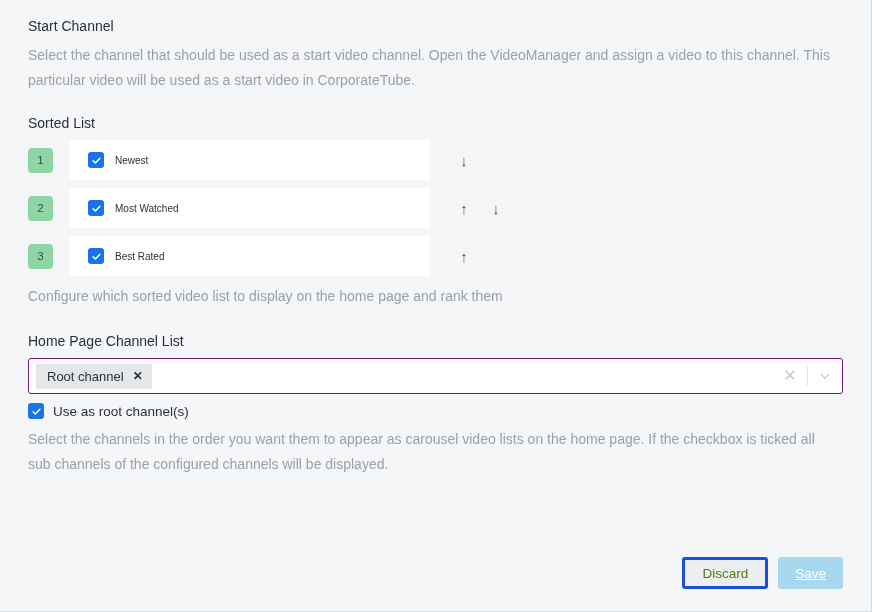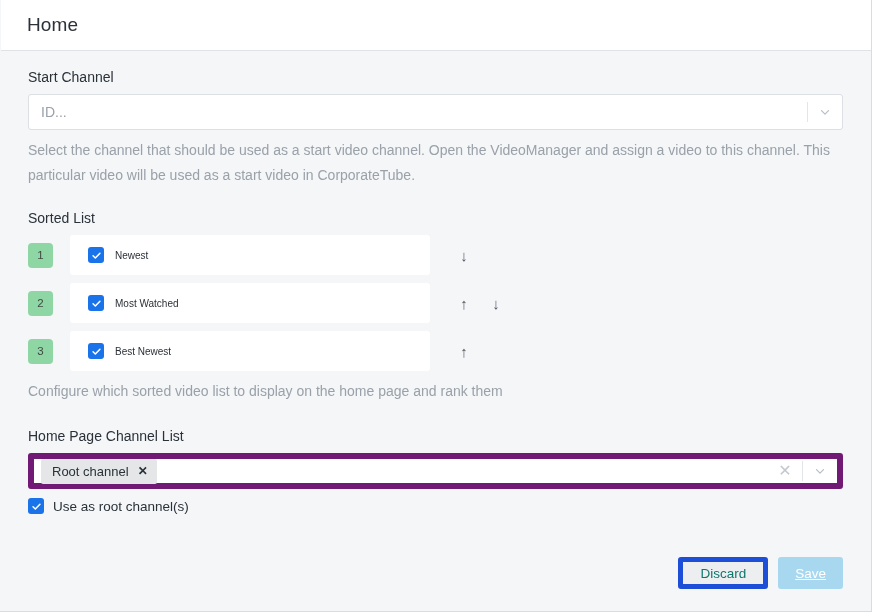--- a/index.html
+++ b/index.html
@@ -159,21 +159,21 @@
     color: #565d66;
     line-height: 1;
   }
 
   
   .channel-section { margin-top: 24px; }
 
   .multiselect {
     height: 36px;
     background: #ffffff;
-    border: 6px solid #701a75;
+    border: 1px solid #701a75;
     border-radius: 3px;
     display: flex;
     align-items: center;
     padding-left: 7px;
   }
   .tag {
     background: #e4e6e8;
     border-radius: 2px;
     height: 25px;
     display: flex;
@@ -214,57 +214,43 @@
     height: 32px;
     border-radius: 3px;
     font-size: 13.5px;
     display: flex;
     align-items: center;
     justify-content: center;
     padding: 0 17px;
   }
   .btn-discard {
     background: #eceef0;
-    border: 5px solid #1d4ed8;
-    color: #0f766e;
+    border: 3px solid #1d4ed8;
+    color: #4d7c0f;
     min-width: 72px;
   }
   .btn-save {
     background: #a8d8ef;
     color: #ffffff;
     margin-left: 10px;
     min-width: 58px;
     text-decoration: underline;
   }
 </style>
 </head>
 <body>
 
 <div class="app-card">
 
-  <div class="card-header">
-    <div class="card-title">Home</div>
-  </div>
 
   <div class="card-body">
 
     <div>
       <div class="field-label">Start Channel</div>
 
-      <div class="select-control">
-        <div class="select-placeholder">ID...</div>
-        <div class="select-indicators">
-          <div class="ind-sep"></div>
-          <div class="ind-btn">
-            <svg class="chev" width="14" height="14" viewBox="0 0 20 20" aria-hidden="true">
-              <path d="M5 8 L10 13 L15 8" fill="none" stroke="#b9bfc6" stroke-width="1.8" stroke-linecap="round" stroke-linejoin="round"></path>
-            </svg>
-          </div>
-        </div>
-      </div>
 
       <p class="help-text">Select the channel that should be used as a start video channel. Open the VideoManager and assign a video to this channel. This particular video will be used as a start video in CorporateTube.</p>
     </div>
 
     <div class="sorted-section">
       <div class="field-label">Sorted List</div>
 
       <div>
 
         <div class="sort-row">
@@ -299,21 +285,21 @@
         </div>
 
         <div class="sort-row">
           <div class="rank-badge">3</div>
           <div class="row-card">
             <div class="cb">
               <svg width="11" height="11" viewBox="0 0 16 16" aria-hidden="true">
                 <path d="M3 8.4 L6.3 11.6 L13 4.8" fill="none" stroke="#ffffff" stroke-width="2.2" stroke-linecap="round" stroke-linejoin="round"></path>
               </svg>
             </div>
-            <div class="row-label">Best Newest</div>
+            <div class="row-label">Best Rated</div>
           </div>
           <div class="arrow-zone">
             <div class="arrow-btn">↑</div>
           </div>
         </div>
 
       </div>
 
       <p class="help-text">Configure which sorted video list to display on the home page and rank them</p>
     </div>
@@ -342,20 +328,21 @@
 
       <div class="root-check-row">
         <div class="cb">
           <svg width="11" height="11" viewBox="0 0 16 16" aria-hidden="true">
             <path d="M3 8.4 L6.3 11.6 L13 4.8" fill="none" stroke="#ffffff" stroke-width="2.2" stroke-linecap="round" stroke-linejoin="round"></path>
           </svg>
         </div>
         <div class="root-check-label">Use as root channel(s)</div>
       </div>
 
+      <p class="help-text">Select the channels in the order you want them to appear as carousel video lists on the home page. If the checkbox is ticked all sub channels of the configured channels will be displayed.</p>
     </div>
 
   </div>
 
   <div class="footer">
     <div class="btn btn-discard">Discard</div>
     <div class="btn btn-save">Save</div>
   </div>
 
 </div>

